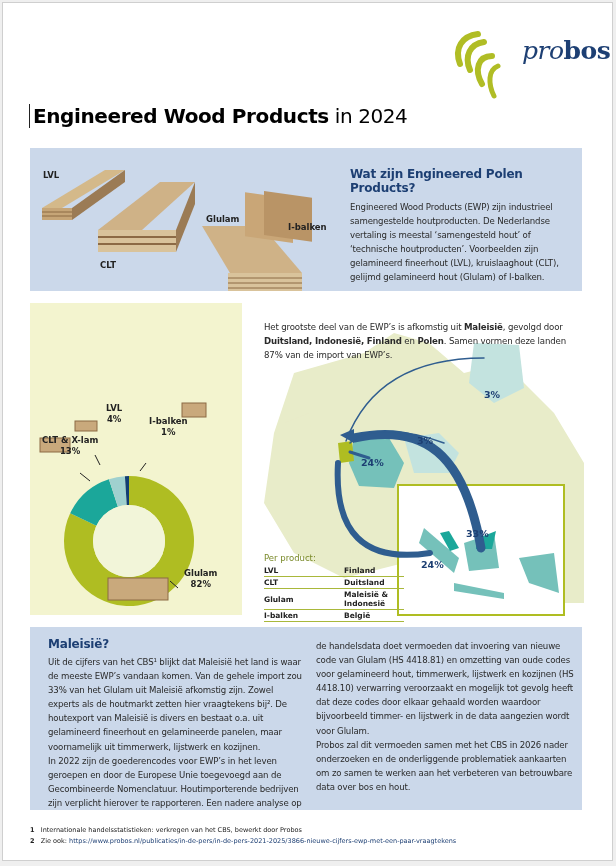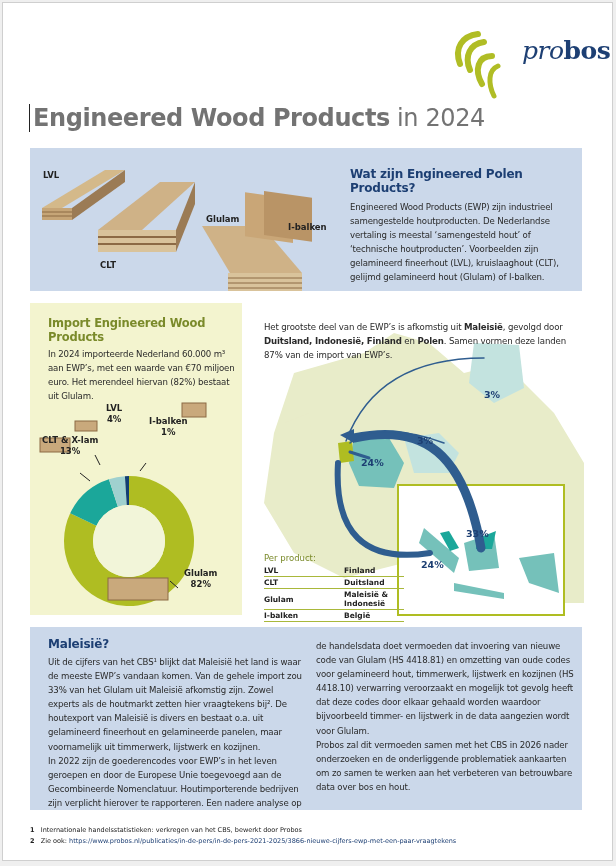--- a/index.html
+++ b/index.html
@@ -2,21 +2,21 @@
 <html><head>
 <meta charset="utf-8">
 <style>
   * { box-sizing: border-box; margin: 0; padding: 0; }
   html, body { width: 616px; height: 866px; background: #efefef; overflow: hidden; }
   body { font-family: "DejaVu Sans", sans-serif; color: #222; position: relative; }
   .page { position: absolute; left: 2px; top: 2px; width: 611px; height: 859px; background: #fff; border: 1px solid #cfcfcf; }
   .logo { position: absolute; left: 448px; top: 26px; width: 160px; height: 75px; }
   .logo-text { position: absolute; left: 74px; top: 10px; font-family: "DejaVu Serif", serif; font-size: 25px; color: #1d3f73; letter-spacing: -0.5px; }
   .logo-text i { font-style: italic; font-weight: normal; }
-  .title { position: absolute; left: 29px; top: 104px; font-size: 24px; color: #737373; white-space: nowrap; letter-spacing: -0.4px; border-left: 1px solid #222; padding-left: 3px; }
+  .title { position: absolute; left: 29px; top: 104px; font-size: 20px; color: #000000; white-space: nowrap; letter-spacing: -0.4px; border-left: 1px solid #222; padding-left: 3px; }
   .title b { font-weight: bold; }
   .box-blue { position: absolute; background: #cbd8ea; }
   .box-yellow { position: absolute; background: #f3f4cf; }
   h2 { font-size: 12px; font-weight: bold; color: #1d3f73; letter-spacing: -0.2px; }
   .p { font-size: 8.6px; line-height: 14.1px; color: #2a2a2a; letter-spacing: -0.15px; }
   .olive { color: #7a8a2a; }
   .lbl { position: absolute; font-size: 8.5px; font-weight: bold; color: #222; text-align: center; line-height: 11px; }
   .pct { position: absolute; font-size: 9.5px; font-weight: bold; color: #1d3f73; }
   table.pp { position: absolute; border-collapse: collapse; font-size: 7.5px; font-weight: bold; color: #222; }
   table.pp td { padding: 1px 0; border-bottom: 1px solid #a9b83a; }
@@ -79,24 +79,20 @@
   <div class="lbl" style="left:70px;top:112px;">CLT</div>
   <div class="lbl" style="left:176px;top:66px;">Glulam</div>
   <div class="lbl" style="left:258px;top:74px;">I-balken</div>
   <div style="position:absolute;left:320px;top:19px;width:225px;">
     <h2>Wat zijn Engineered Polen Products?</h2>
     <p class="p" style="margin-top:5px;">Engineered Wood Products (EWP) zijn industrieel samengestelde houtproducten. De Nederlandse vertaling is meestal ‘samengesteld hout’ of ‘technische houtproducten’.  Voorbeelden zijn gelamineerd fineerhout (LVL), kruislaaghout (CLT), gelijmd gelamineerd hout (Glulam) of I-balken.</p>
   </div>
 </div>
 
 <div class="box-yellow" style="left:30px;top:303px;width:212px;height:312px;">
-  <div style="position:absolute;left:18px;top:13px;width:190px;">
-    <h2 class="olive" style="font-size:11.5px;color:#7a8a2a;">Import Engineered Wood Products</h2>
-    <p class="p" style="margin-top:3px;">In 2024 importeerde Nederland 60.000 m³ aan EWP’s, met een waarde van €70 miljoen euro. Het merendeel hiervan (82%) bestaat uit Glulam.</p>
-  </div>
   <svg id="donut" width="212" height="312" style="position:absolute;left:0;top:0;">
       <path d="M99,173 A65,65 0 1 1 40.18624158970871,210.32434604827034 L66.42622611122329,222.6719455036574 A36,36 0 1 0 99,202 Z" fill="#afbd22"></path>
       <path d="M40.18624158970871,210.32434604827034 A65,65 0 0 1 78.91389536562835,176.18132644081504 L87.87538820250185,203.76196541337447 A36,36 0 0 0 66.42622611122329,222.6719455036574 Z" fill="#1ba79a"></path>
       <path d="M78.91389536562835,176.18132644081504 A65,65 0 0 1 94.91861623059458,173.12826265216233 L96.7395412969447,202.07103777658222 A36,36 0 0 0 87.87538820250185,203.76196541337447 Z" fill="#9fd0cf"></path>
       <path d="M94.91861623059458,173.12826265216233 A65,65 0 0 1 98.99999999999993,173 L98.99999999999996,202 A36,36 0 0 0 96.7395412969447,202.07103777658222 Z" fill="#123e72"></path>
       <circle cx="99" cy="238" r="36" fill="#f2f5d9"></circle>
       <line x1="65" y1="152" x2="70" y2="162" stroke="#222" stroke-width="1"></line>
       <line x1="116" y1="160" x2="110" y2="168" stroke="#222" stroke-width="1"></line>
       <line x1="50" y1="170" x2="60" y2="178" stroke="#222" stroke-width="1"></line>
       <line x1="148" y1="285" x2="140" y2="278" stroke="#222" stroke-width="1"></line>

